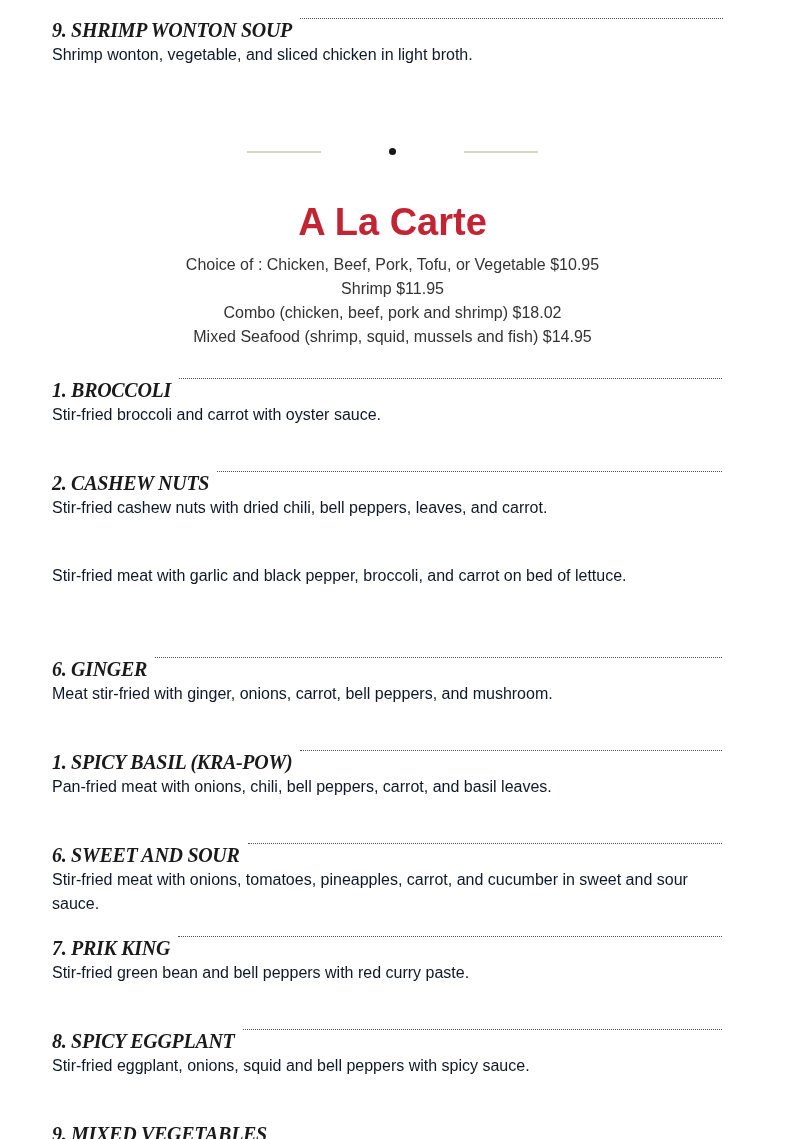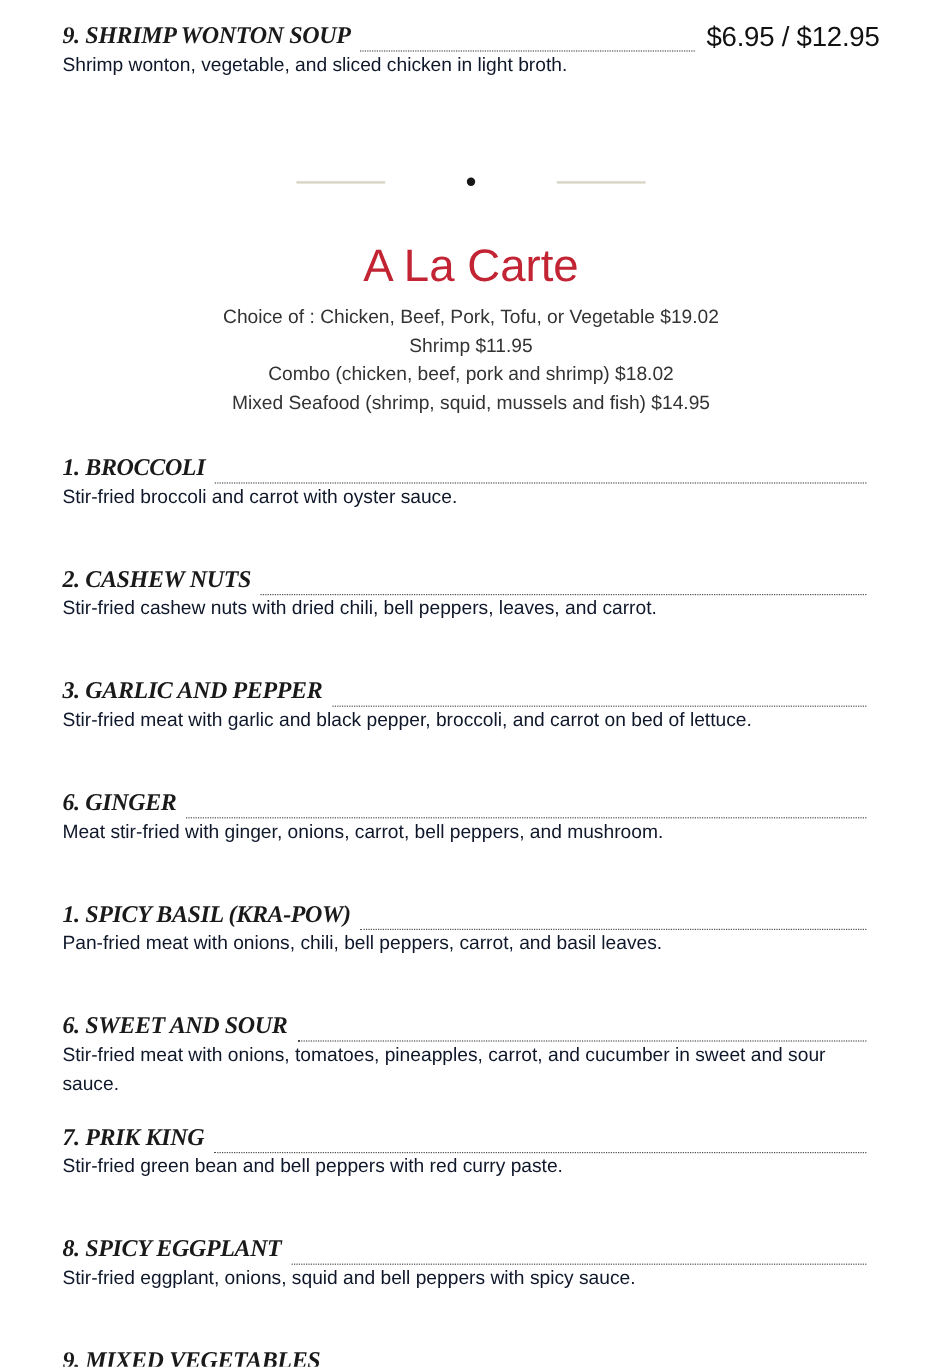--- a/index.html
+++ b/index.html
@@ -16,21 +16,21 @@
   }
   .page {
     box-sizing: border-box;
     width: 785px;
     padding: 18px 52px 0 52px;
   }
 
   
   .item-header {
     display: flex;
-    align-items: flex-end;
+    align-items: flex-start;
     font-family: "Liberation Serif", serif;
     font-style: italic;
     font-weight: bold;
     font-size: 20px;
     line-height: 25px;
     letter-spacing: -0.3px;
     color: #1a1a1a;
     white-space: nowrap;
   }
   .leader {
@@ -74,21 +74,21 @@
     height: 7px;
     margin: 0 68px;
     border-radius: 50%;
     background: #161616;
   }
 
   
   .section-title {
     margin: 44px 0 0 0;
     text-align: center;
-    font-weight: normal;
+    font-weight: bold;
     font-size: 38px;
     line-height: 44px;
     letter-spacing: 0;
   }
 
   
   .choices {
     margin-top: 9px;
     text-align: center;
   }
@@ -112,35 +112,34 @@
 </style>
 </head>
 <body>
 
 <div class="page">
 
   <section class="top-item">
     <div class="item-header">
       <span class="item-title">9. SHRIMP WONTON SOUP</span>
       <span class="leader"></span>
-      <span class="item-price">$6.95 / $12.95</span>
     </div>
     <p class="item-desc">Shrimp wonton, vegetable, and sliced chicken in light broth.</p>
   </section>
 
   <div class="divider">
     <span class="line"></span>
     <span class="dot"></span>
     <span class="line"></span>
   </div>
 
   <h1 class="section-title" style="color: rgb(194, 36, 52);">A La Carte</h1>
 
   <div class="choices">
-    <p>Choice of : Chicken, Beef, Pork, Tofu, or Vegetable $19.02</p>
+    <p>Choice of : Chicken, Beef, Pork, Tofu, or Vegetable $10.95</p>
     <p>Shrimp $11.95</p>
     <p>Combo (chicken, beef, pork and shrimp) $18.02</p>
     <p>Mixed Seafood (shrimp, squid, mussels and fish) $14.95</p>
   </div>
 
   <ul class="items">
     <li>
       <div class="item-header">
         <span class="item-title">1. BROCCOLI</span>
         <span class="leader"></span>
@@ -148,24 +147,20 @@
       <p class="item-desc">Stir-fried broccoli and carrot with oyster sauce.</p>
     </li>
     <li>
       <div class="item-header">
         <span class="item-title">2. CASHEW NUTS</span>
         <span class="leader"></span>
       </div>
       <p class="item-desc">Stir-fried cashew nuts with dried chili, bell peppers, leaves, and carrot.</p>
     </li>
     <li>
-      <div class="item-header">
-        <span class="item-title">3. GARLIC AND PEPPER</span>
-        <span class="leader"></span>
-      </div>
       <p class="item-desc">Stir-fried meat with garlic and black pepper, broccoli, and carrot on bed of lettuce.</p>
     </li>
     <li>
       <div class="item-header">
         <span class="item-title">6. GINGER</span>
         <span class="leader"></span>
       </div>
       <p class="item-desc">Meat stir-fried with ginger, onions, carrot, bell peppers, and mushroom.</p>
     </li>
     <li>

